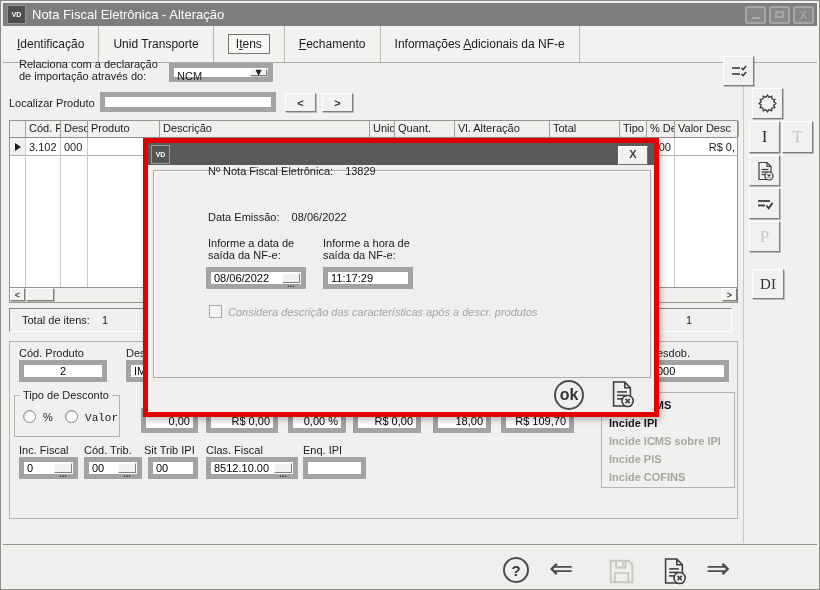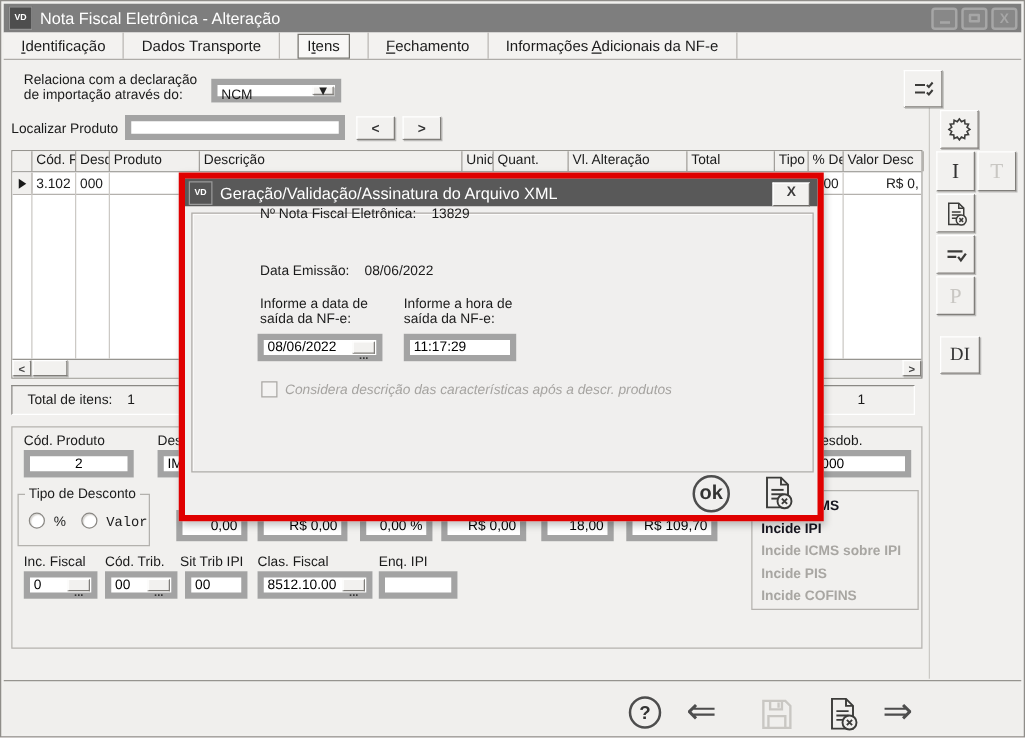--- a/index.html
+++ b/index.html
@@ -9,21 +9,21 @@
   .titlebar{position:absolute;left:2px;top:2px;right:2px;height:23px;background:#7e7e7e;display:flex;align-items:center;padding-left:4px;box-sizing:border-box;}
   .vd-icon{width:17px;height:17px;background:#4e4e4e;border:1px solid #939393;color:#fff;font-size:7px;font-weight:bold;
            display:flex;align-items:center;justify-content:center;flex:none;}
   .titlebar .title{color:#fff;font-size:13px;margin-left:6px;white-space:nowrap;}
   .winbtns{margin-left:auto;display:flex;gap:3px;margin-right:3px;}
   .wbtn{width:21px;height:18px;border:2px solid #a6a6a6;border-radius:3px;color:#a6a6a6;font-weight:bold;font-size:11px;
         display:flex;align-items:center;justify-content:center;background:#888;box-sizing:border-box;cursor:default;}
   .glyph-min{width:8px;height:2px;background:#a6a6a6;margin-top:7px;}
   .glyph-max{width:9px;height:7px;border:2px solid #a6a6a6;box-sizing:border-box;border-radius:1px;}
   
-  .tabbar{position:absolute;left:2px;top:25px;right:2px;height:22px;background:#f3f2f0;border-bottom:1px solid #aeaca8;
+  .tabbar{position:absolute;left:2px;top:25px;right:2px;height:37px;background:#f3f2f0;border-bottom:1px solid #aeaca8;
           display:flex;align-items:stretch;box-sizing:border-box;}
   .tabcell{display:flex;align-items:center;border-right:1px solid #bab7b3;padding:0 14px;font-size:12px;white-space:nowrap;}
   .active-box{border:1px solid #76746f;background:#f8f7f6;padding:2px 7px;}
   
   .sunken{position:absolute;background:#fff;border:5px solid #a3a3a3;box-sizing:border-box;}
   .sunken input{border:none;outline:none;width:100%;height:100%;font-family:"Liberation Sans",sans-serif;font-size:11px;
                 background:transparent;padding:0 3px;box-sizing:border-box;}
   .raised{background:#f2f1ef;border:1px solid;border-color:#ffffff #807e7a #807e7a #ffffff;box-shadow:1px 1px 0 rgba(90,88,85,.35);box-sizing:border-box;}
   .tbtn{position:absolute;display:flex;align-items:center;justify-content:center;cursor:default;}
   .serif{font-family:"Liberation Serif",serif;font-size:17px;color:#333;}
@@ -106,21 +106,21 @@
         </span>
       <span class="wbtn">X</span>
     </span>
   </div>
 
   <div class="tabbar">
       <div class="tabcell">
         <span><span style="text-decoration: underline;">I</span><span>dentificação</span></span>
       </div>
       <div class="tabcell">
-        <span><span>Dados Transporte</span></span>
+        <span><span>Unid Transporte</span></span>
       </div>
       <div class="tabcell">
         <span class="active-box"><span>I</span><span style="text-decoration: underline;">t</span><span>ens</span></span>
       </div>
       <div class="tabcell">
         <span><span style="text-decoration: underline;">F</span><span>echamento</span></span>
       </div>
       <div class="tabcell">
         <span><span>Informações </span><span style="text-decoration: underline;">A</span><span>dicionais da NF-e</span></span>
       </div>
@@ -302,21 +302,20 @@
           <path d="M10.5 9.5 l2.2 2.8 l4 -5.4"></path>
       </g>
     </svg>
   </span>
   <span class="tbtn raised serif disabled" style="left:748px;top:220px;width:31px;height:31px;">P</span>
   <span class="tbtn raised serif" style="left:751px;top:268px;width:32px;height:30px;font-size:15px;">DI</span>
 
   <div class="modal">
     <div class="mtitle">
       <span class="vd-icon">VD</span>
-      <span>Geração/Validação/Assinatura do Arquivo XML</span>
       <span class="mclose">X</span>
     </div>
     <div class="mbody">
       <div class="mpanel"></div>
       <div class="mline" style="left:60px;top:0;">
         <span>Nº Nota Fiscal Eletrônica:</span>
         <span class="val">13829</span>
       </div>
       <div class="mline" style="left:60px;top:46px;">
         <span>Data Emissão:</span>

